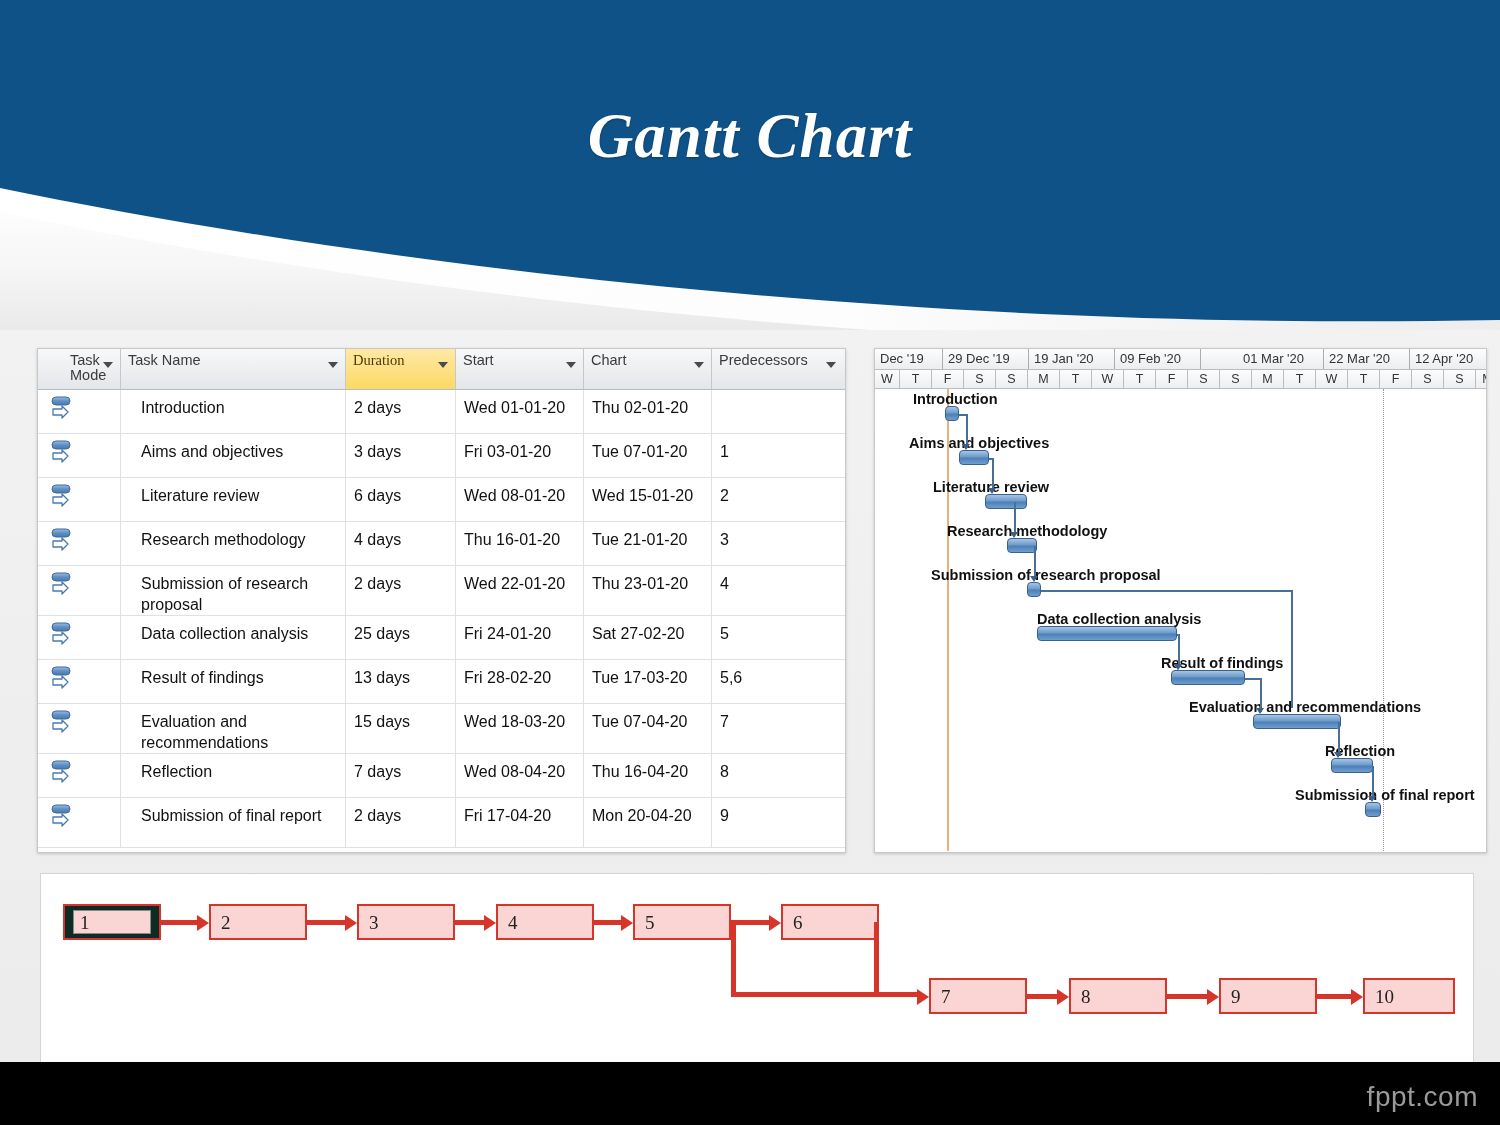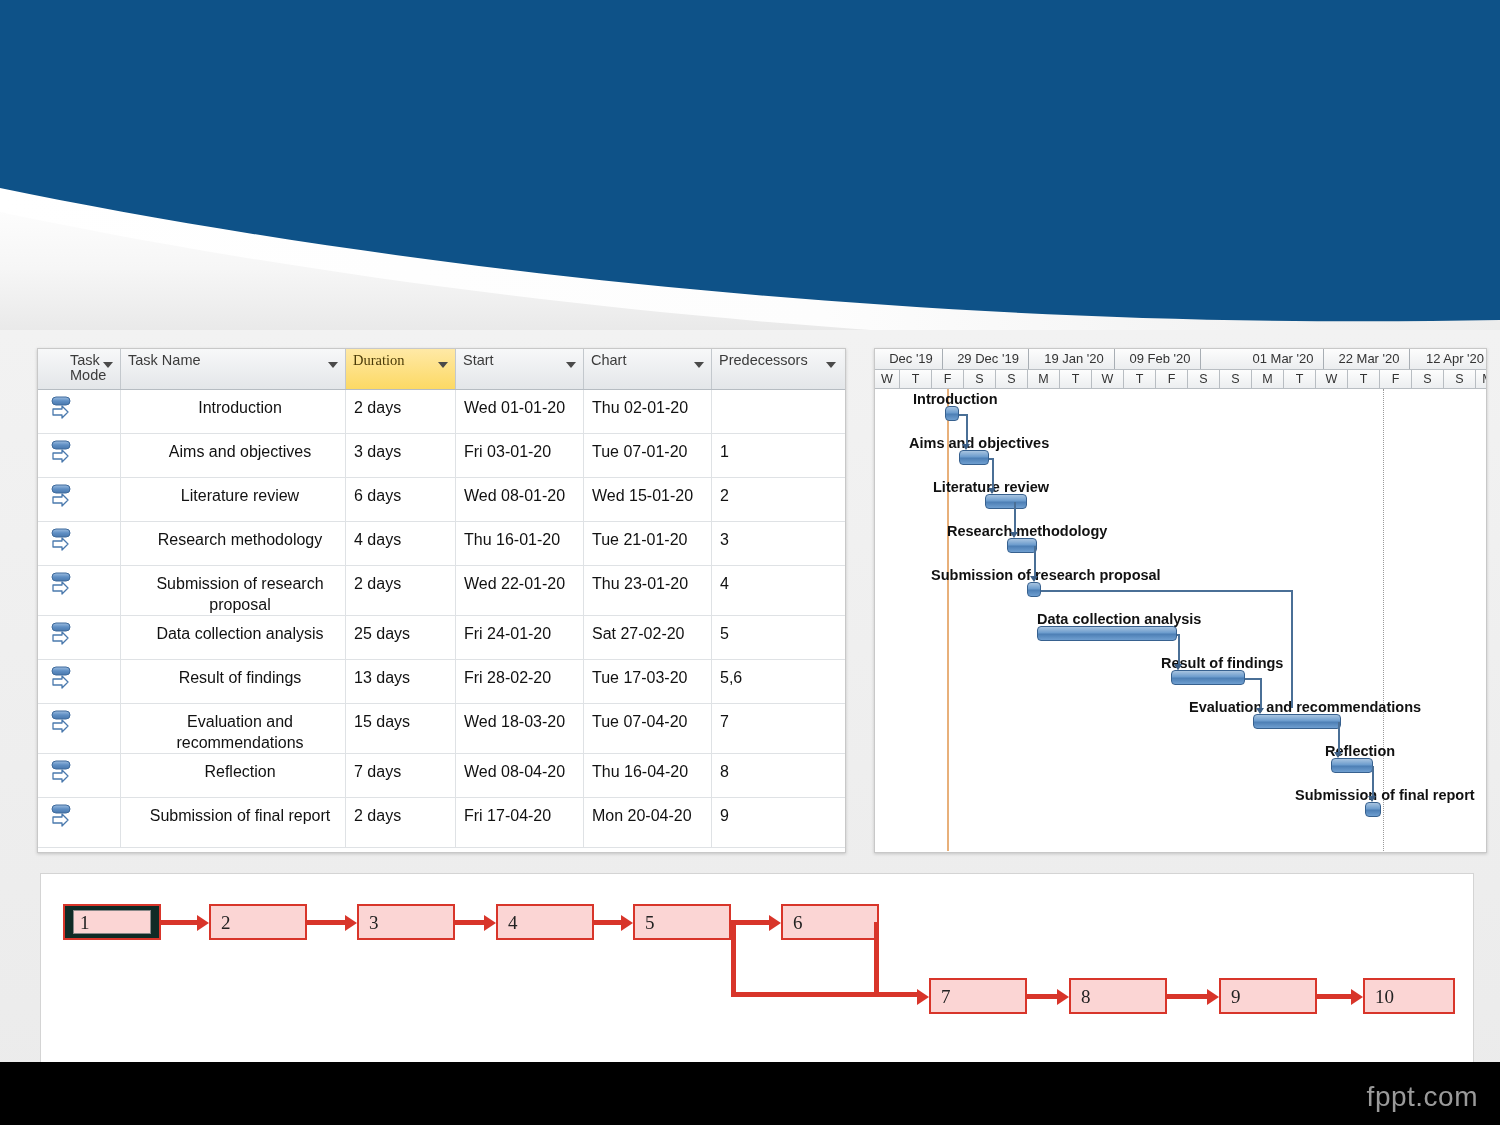--- a/index.html
+++ b/index.html
@@ -53,37 +53,37 @@
   .pt-body{height:462px;overflow:hidden;}
   .pt-row{display:flex;border-bottom:1px solid #dfe2e5;box-sizing:border-box;}
   .pt-row .td{
     border-right:1px solid #dfe2e5;box-sizing:border-box;
     padding:7px 6px 6px 8px;line-height:21px;font-size:16px;color:#111;
     overflow:hidden;
   }
   .td.c-mode{position:relative;}
   
   .c-mode{width:83px;flex:0 0 83px;}
-  .c-name{width:225px;flex:0 0 225px;text-align:center;}
+  .c-name{width:225px;flex:0 0 225px;}
   .c-dur {width:110px;flex:0 0 110px;}
   .c-start{width:128px;flex:0 0 128px;}
   .c-fin {width:128px;flex:0 0 128px;}
   .c-pred{width:131px;flex:0 0 131px;border-right:none !important;}
   .c-name .tnm{padding-left:12px;display:block;}
   
   .mode-icon{position:absolute;left:13px;top:6px;width:28px;height:26px;}
 
   
   .gantt{
     position:absolute;left:874px;top:348px;width:611px;height:503px;
     background:#ffffff;border:1px solid #c8c8c8;box-shadow:0 1px 3px rgba(0,0,0,.18);
     overflow:hidden;
   }
   .tl-top,.tl-bot{display:flex;box-sizing:border-box;}
-  .tl-top{height:21px;background:linear-gradient(180deg,#fdfdfd,#ebedef);border-bottom:1px solid #b9bec3;text-align:center;}
+  .tl-top{height:21px;background:linear-gradient(180deg,#fdfdfd,#ebedef);border-bottom:1px solid #b9bec3;}
   .tl-bot{height:19px;background:linear-gradient(180deg,#fdfdfd,#eceef0);border-bottom:1px solid #b9bec3;}
   .tl-top .cell{
     border-right:1px solid #a8aeb4;box-sizing:border-box;font-size:13px;color:#333;
     padding-left:5px;line-height:20px;white-space:nowrap;overflow:hidden;
   }
   .tl-bot .cell{
     border-right:1px solid #b8bdc2;box-sizing:border-box;font-size:12.5px;color:#333;
     line-height:18px;text-align:center;overflow:hidden;
   }
   .plot{position:relative;height:462px;background:#fff;}
@@ -147,20 +147,21 @@
           <stop offset="100%" stop-color="#ededed"></stop>
         </linearGradient>
       </defs>
       <path d="M0,42 C360,118 900,188 1500,176 L1500,260 L0,260 Z" fill="url(#gsil)"></path>
       <path d="M0,38 C360,112 900,182 1500,170 L1500,196 C900,208 360,138 0,62 Z" fill="url(#gwhite)"></path>
     </svg>
   </div>
 
   <div class="body-bg"></div>
 
+  <h1 class="title">Gantt Chart</h1>
 
   <div class="proj-table">
     <div class="pt-head">
       <div class="th c-mode">
         <span style="line-height:15px;margin-left:25px;">
           <span>Task</span><br>
           <span>Mode</span>
         </span>
         <span class="caret"></span>
       </div>

